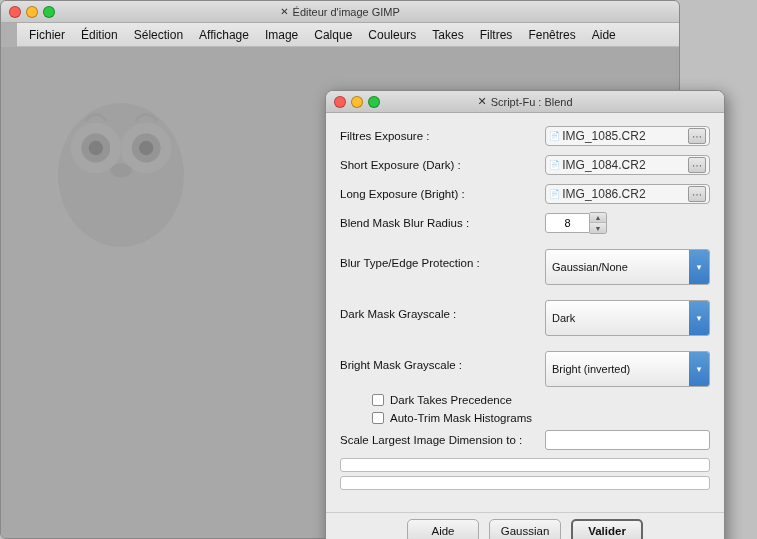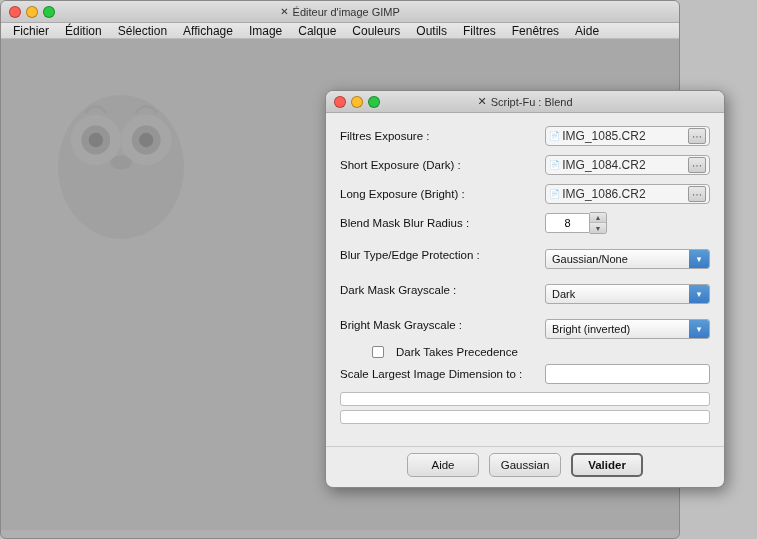--- a/index.html
+++ b/index.html
@@ -56,25 +56,26 @@
       align-items: center;
       gap: 4px;
     }
     .gimp-title-icon {
       font-size: 10px;
     }
 
     
     .menu-bar {
       background: linear-gradient(to bottom, #e8e8e8 0%, #d8d8d8 100%);
-      height: 16px;
+      height: 24px;
       display: flex;
       align-items: center;
       padding: 0 4px;
       border-bottom: 1px solid #bbb;
+      margin-left: 16px;
     }
     .menu-item {
       padding: 2px 8px;
       font-size: 12px;
       color: #111;
       cursor: pointer;
       border-radius: 3px;
     }
 
     
@@ -221,21 +222,21 @@
       line-height: 1;
     }
     .spinner-btn:first-child {
       border-bottom: 1px solid #bbb;
     }
 
     
     .select-wrap {
       display: flex;
       align-items: center;
-      height: 20px;
+      height: 36px;
       border: 1px solid #aaa;
       border-radius: 3px;
       background: linear-gradient(to bottom, #fefefe, #e8e8e8);
       overflow: hidden;
       margin-top: 8px;
     }
     .select-text {
       flex: 1;
       padding: 0 6px;
       font-size: 11px;
@@ -250,21 +251,21 @@
       justify-content: center;
       color: white;
       font-size: 9px;
       cursor: pointer;
     }
 
     
     .checkbox-row {
       display: flex;
       align-items: center;
-      gap: 12px;
+      gap: 6px;
       margin-bottom: 6px;
       padding-left: 32px;
     }
     .checkbox-box {
       width: 12px;
       height: 12px;
       border: 1px solid #888;
       background: white;
       border-radius: 2px;
       flex-shrink: 0;
@@ -358,21 +359,21 @@
   </div>
 
   <div class="menu-bar">
     <div class="menu-item">Fichier</div>
     <div class="menu-item">Édition</div>
     <div class="menu-item">Sélection</div>
     <div class="menu-item">Affichage</div>
     <div class="menu-item">Image</div>
     <div class="menu-item">Calque</div>
     <div class="menu-item">Couleurs</div>
-    <div class="menu-item">Outils</div>
+    <div class="menu-item">Takes</div>
     <div class="menu-item">Filtres</div>
     <div class="menu-item">Fenêtres</div>
     <div class="menu-item">Aide</div>
   </div>
 
   <div class="gimp-canvas">
 
     <svg class="gimp-owl" viewBox="0 0 200 200" xmlns="http://www.w3.org/2000/svg">
       <ellipse cx="100" cy="120" rx="70" ry="80" fill="#888" opacity="0.5"></ellipse>
       <ellipse cx="72" cy="90" rx="28" ry="28" fill="#aaa" opacity="0.6"></ellipse>
@@ -477,20 +478,24 @@
           <div class="select-arrow">▾</div>
         </div>
       </div>
     </div>
 
     <div class="checkbox-row">
       <div class="checkbox-box"></div>
       <span class="checkbox-label">Dark Takes Precedence</span>
     </div>
 
+    <div class="checkbox-row">
+      <div class="checkbox-box"></div>
+      <span class="checkbox-label">Auto-Trim Mask Histograms</span>
+    </div>
 
     <div class="scale-row">
       <div class="scale-label">Scale Largest Image Dimension to :</div>
       <input class="scale-input" type="text" style="">
     </div>
 
     <div class="progress-area">
       <div class="progress-bar">
         <div class="progress-fill" style="width:0%"></div>
       </div>

